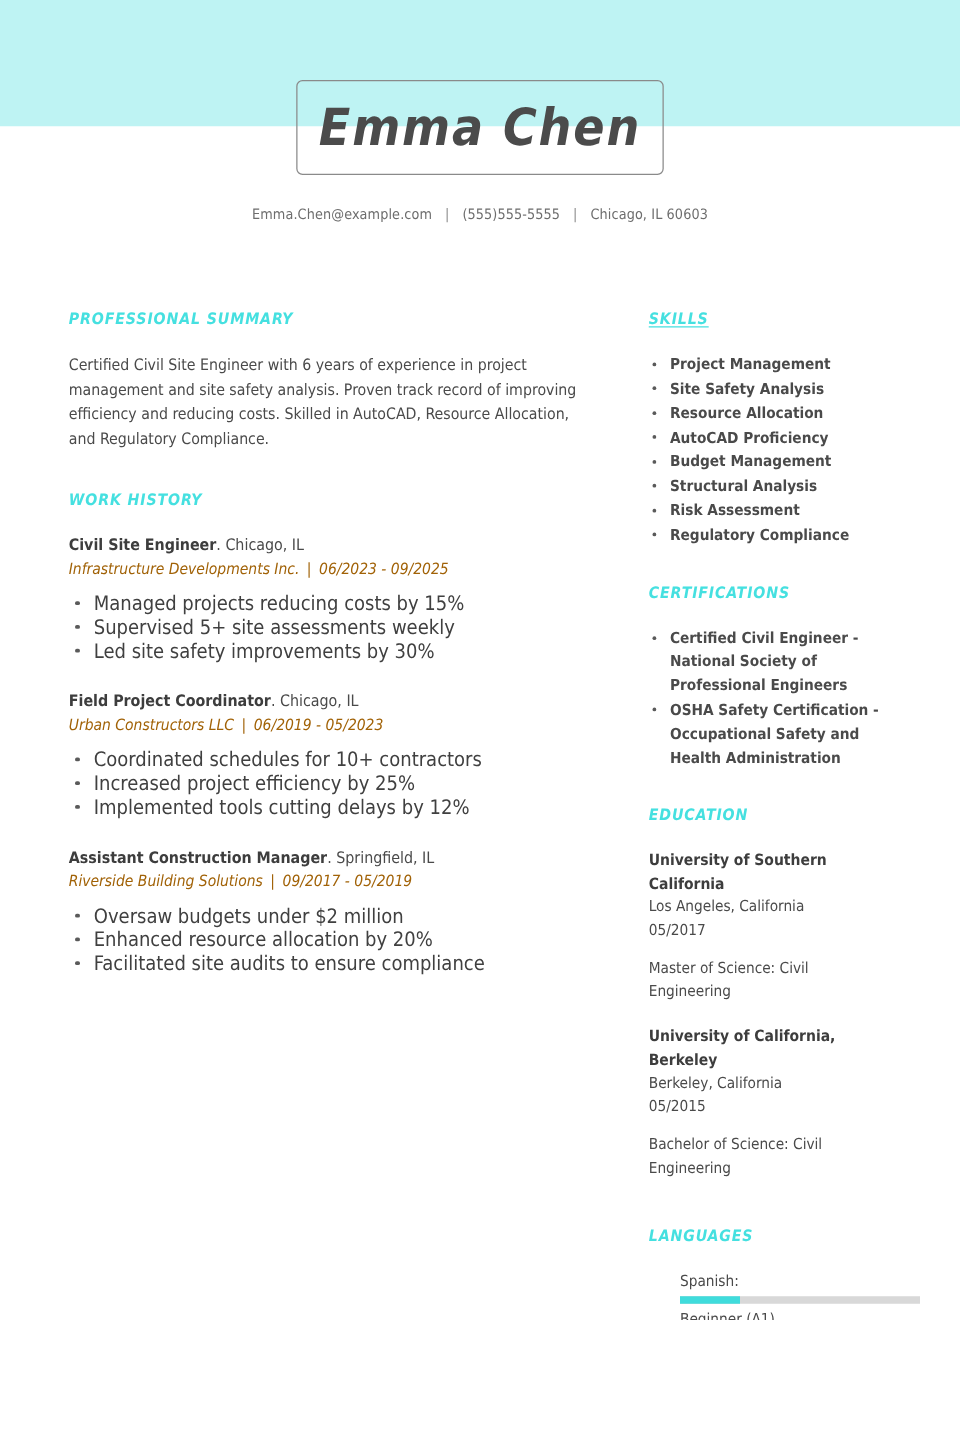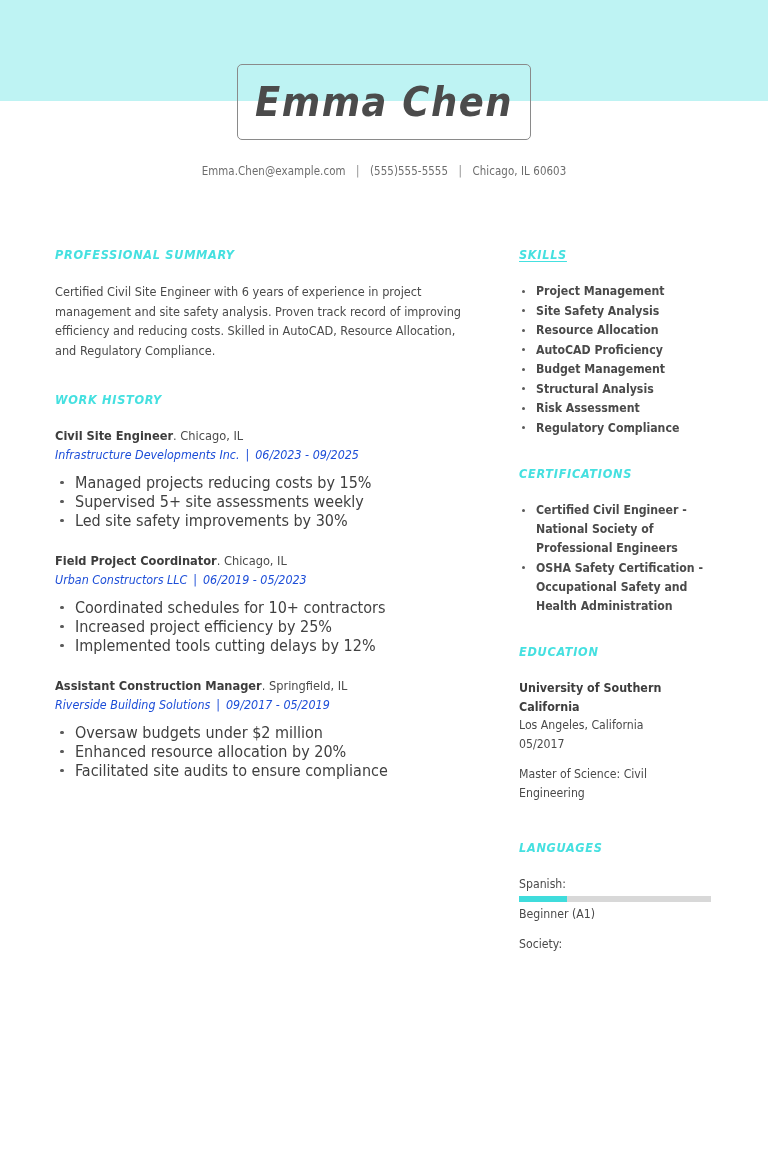--- a/index.html
+++ b/index.html
@@ -105,21 +105,21 @@
     font-size: 12.7px;
     color: #3d3d3d;
     line-height: 18px;
     margin-bottom: 1px;
   }
   .job-title { font-weight: 700; }
   .job-loc { font-weight: 400; color: #4a4a4a; }
   .job-meta {
     font-size: 12.4px;
     font-style: italic;
-    color: #1d4ed8;
+    color: #a16207;
     line-height: 18px;
     margin-bottom: 9px;
   }
   .job-meta .pipe { padding: 0 6px; }
 
   ul.bullets { list-style: none; }
   ul.bullets li {
     position: relative;
     padding-left: 20px;
     font-size: 16px;
@@ -173,21 +173,21 @@
     line-height: 18.5px;
   }
   .edu-degree {
     font-size: 12.2px;
     color: #4a4a4a;
     line-height: 18.5px;
     margin-top: 12px;
   }
 
   
-  .lang { margin-bottom: 12px; }
+  .lang { margin-bottom: 12px; margin-left: 25px; }
   .lang-name {
     font-size: 12.2px;
     color: #4a4a4a;
     line-height: 18px;
     margin-bottom: 3px;
   }
   .lang-bar {
     position: relative;
     width: 192px;
     height: 6px;
@@ -317,20 +317,26 @@
     <div class="block">
       <div class="sec-heading">EDUCATION</div>
 
       <div class="edu">
         <div class="edu-school">University of Southern California</div>
         <div class="edu-place">Los Angeles, California</div>
         <div class="edu-date">05/2017</div>
         <div class="edu-degree">Master of Science: Civil Engineering</div>
       </div>
 
+      <div class="edu">
+        <div class="edu-school">University of California, Berkeley</div>
+        <div class="edu-place">Berkeley, California</div>
+        <div class="edu-date">05/2015</div>
+        <div class="edu-degree">Bachelor of Science: Civil Engineering</div>
+      </div>
     </div>
 
     <div class="gap-sm"></div>
 
     <div class="block">
       <div class="sec-heading">LANGUAGES</div>
 
       <div class="lang">
         <div class="lang-name">Spanish:</div>
         <div class="lang-bar">

